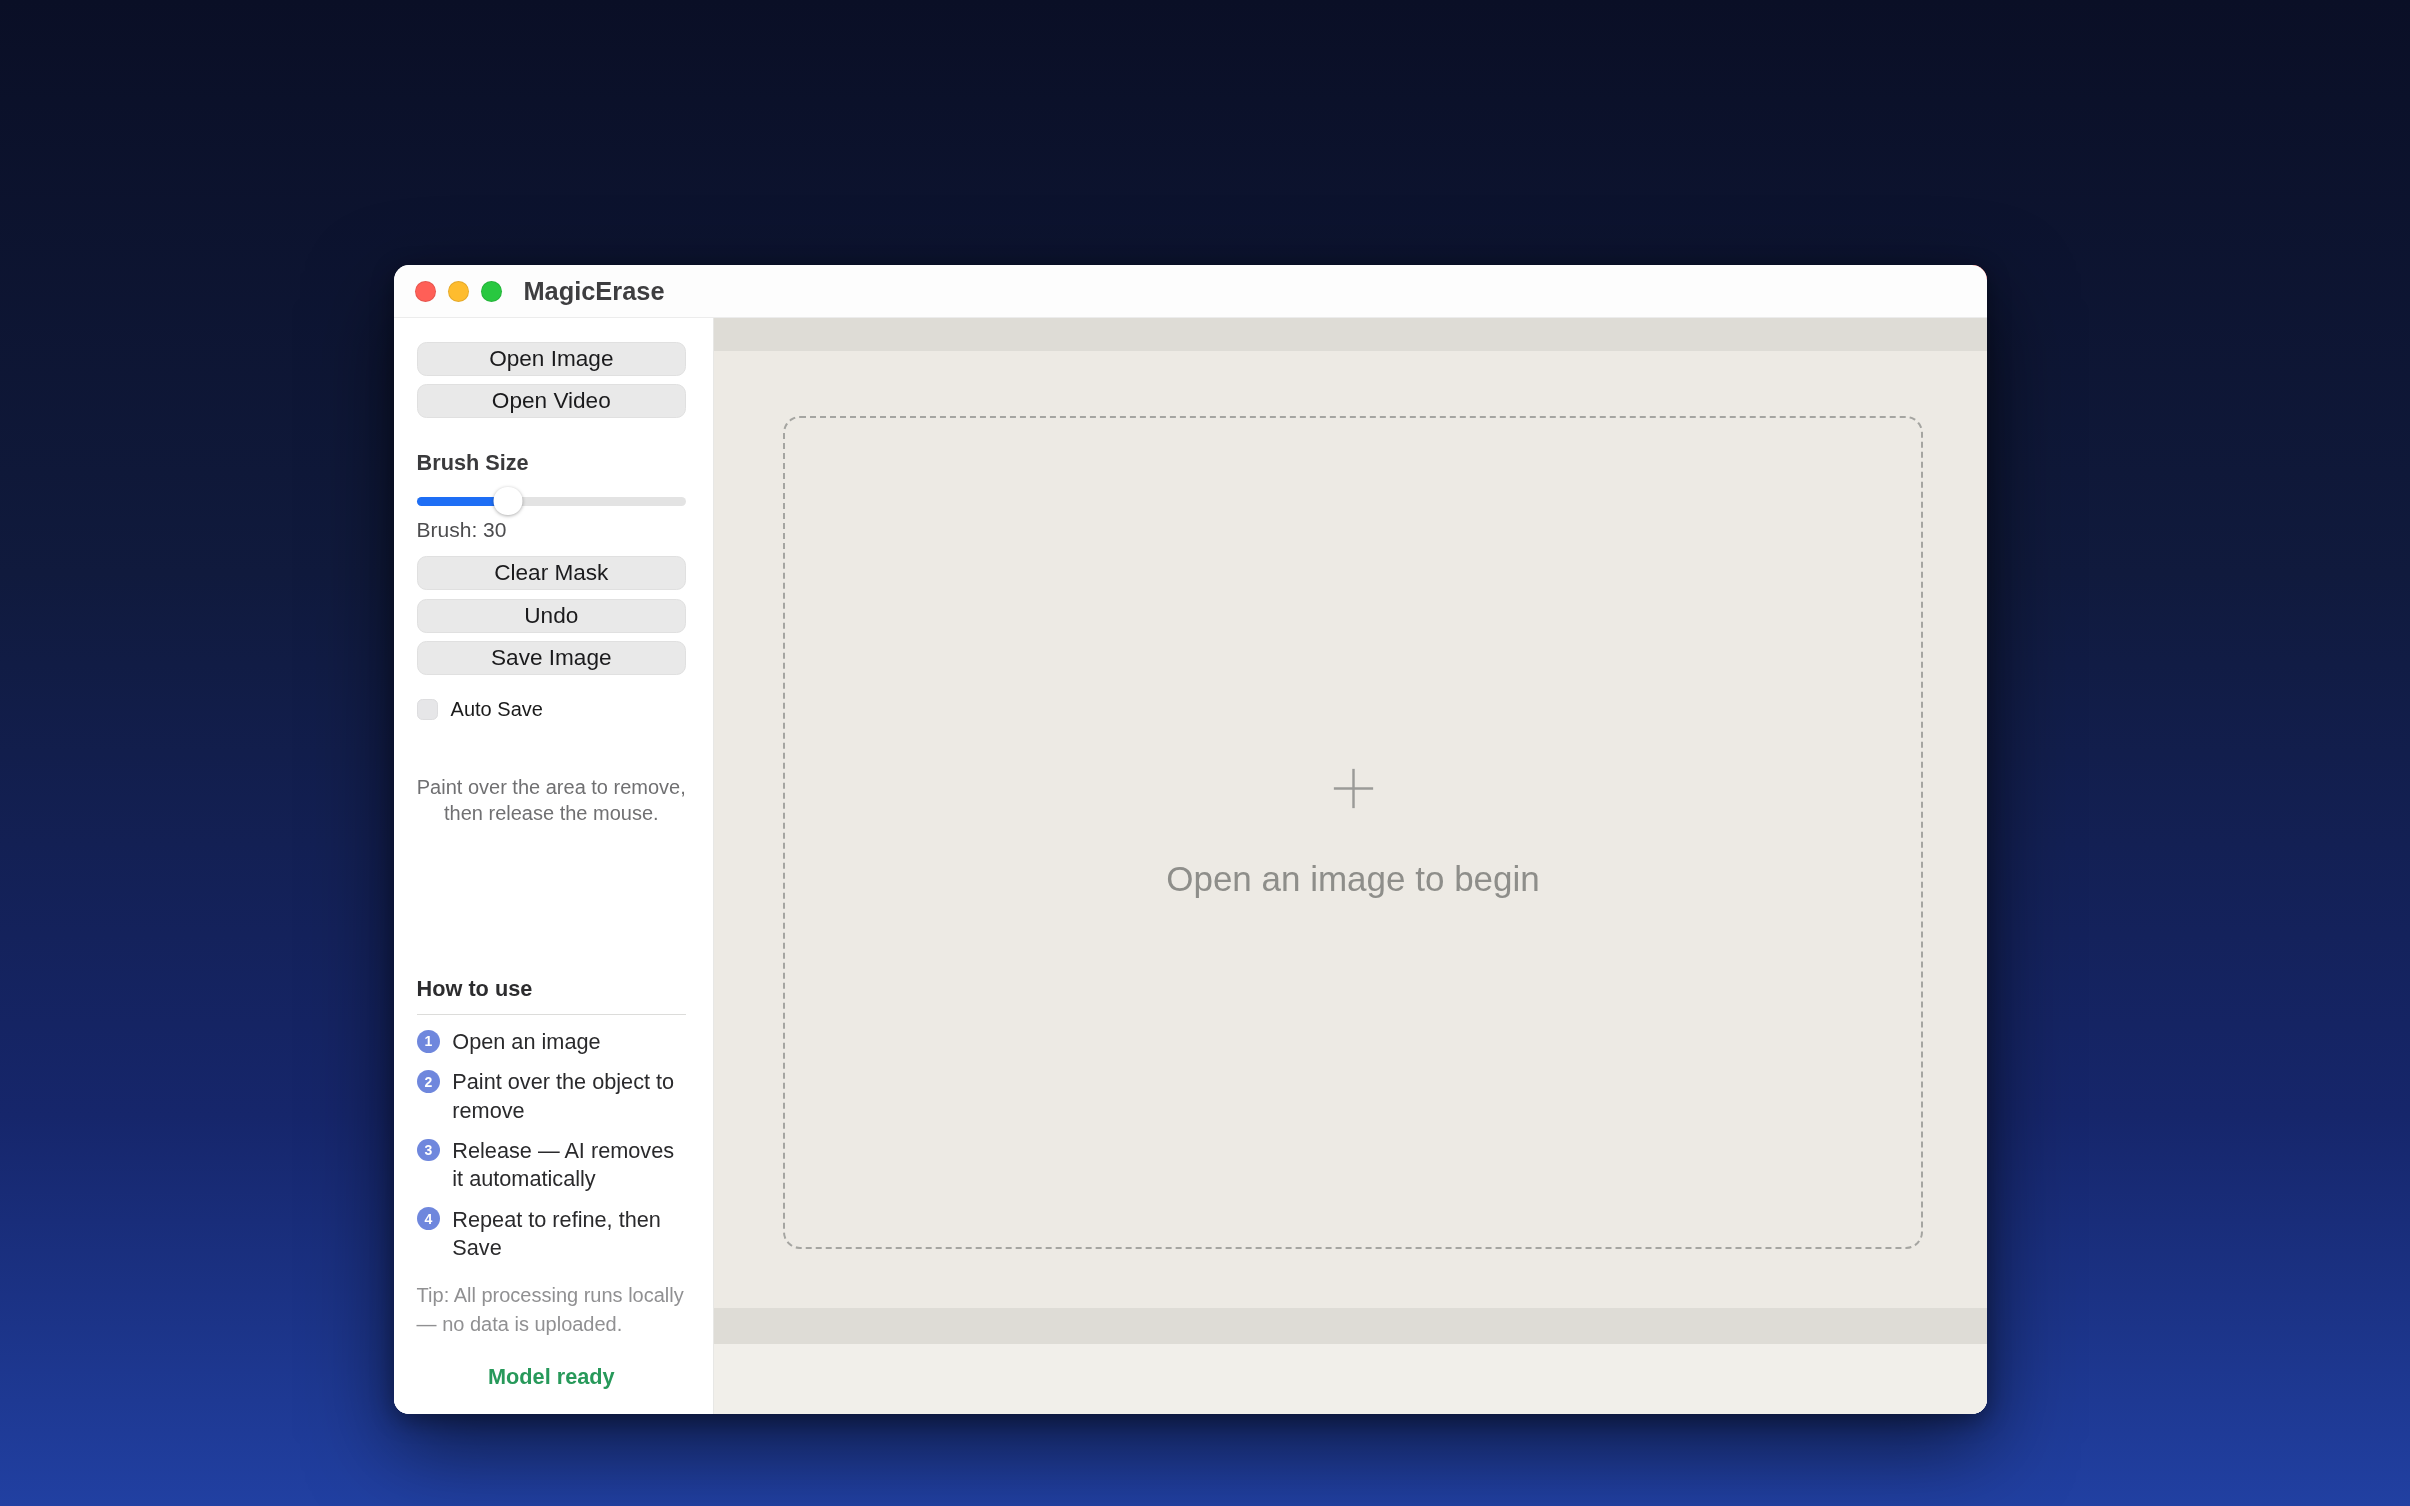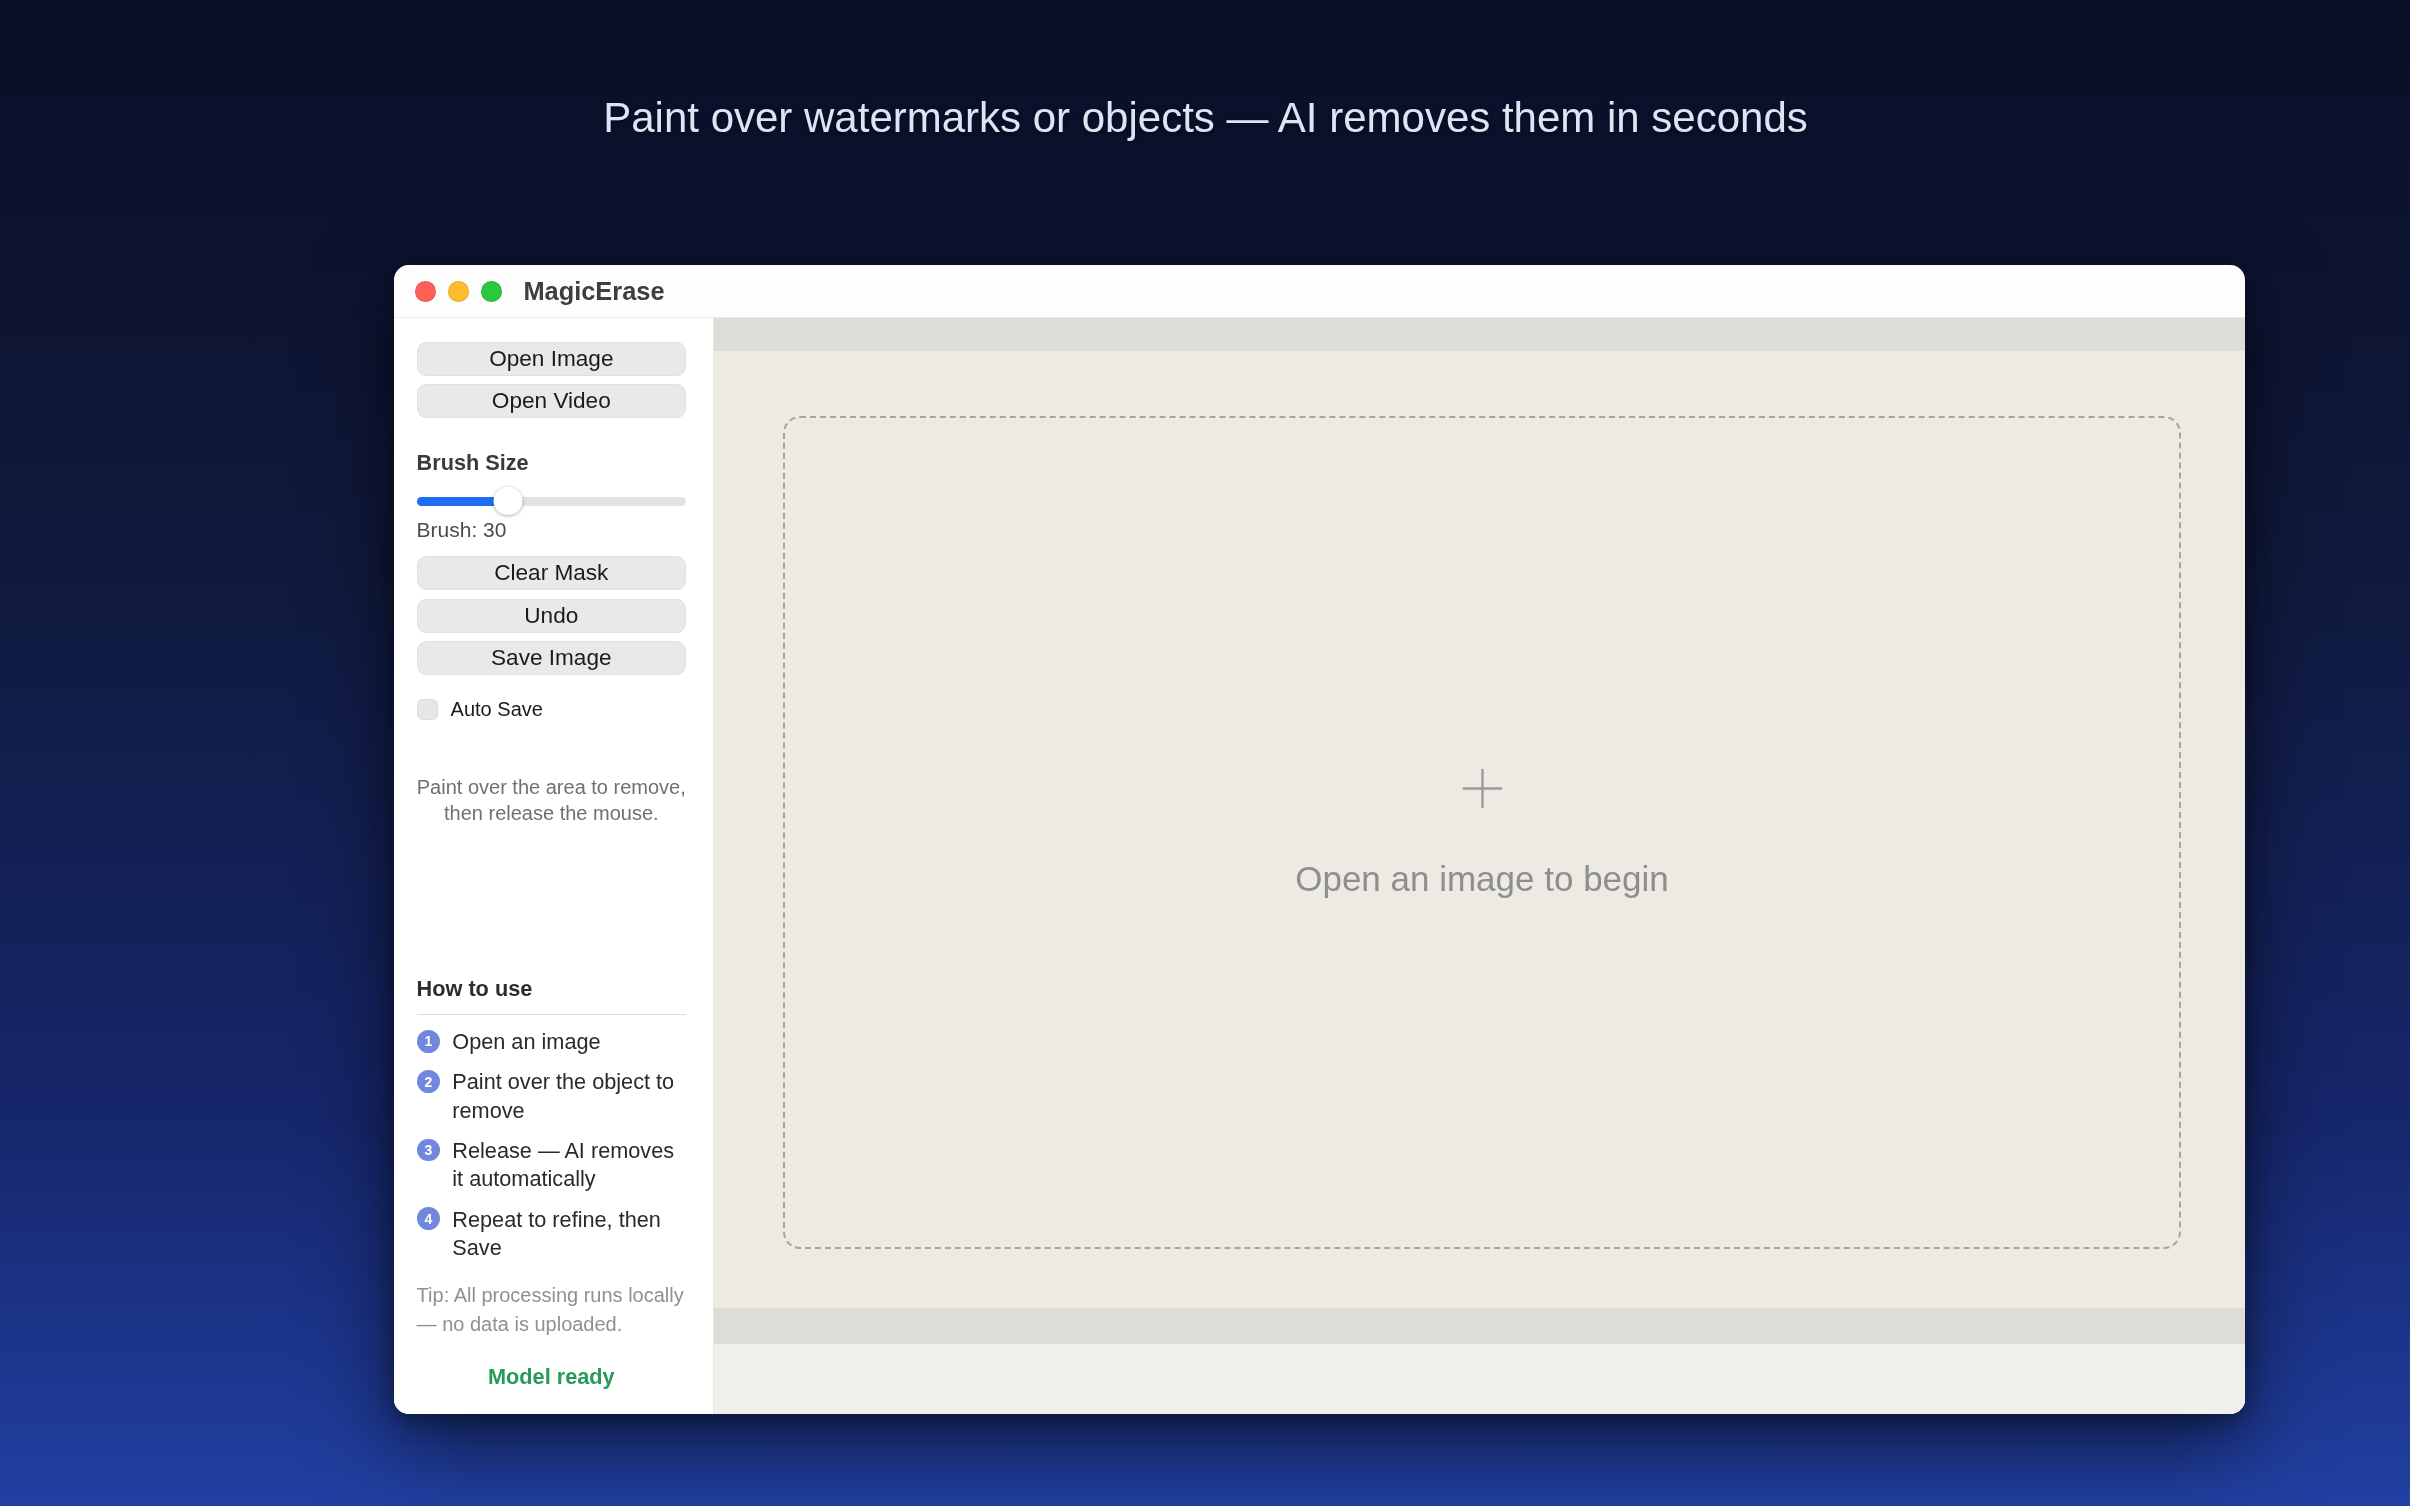--- a/index.html
+++ b/index.html
@@ -19,21 +19,21 @@
   .hero{position:absolute;top:81px;left:0;width:2411px;text-align:center;color:#ffffff;}
   .hero h1{
     font-size:87px;font-weight:500;letter-spacing:-0.9px;line-height:1.05;
     text-shadow:0 2.8px 7.5px rgba(0,0,0,0.55);
   }
   .hero p{
     margin-top:13px;font-size:42px;font-weight:400;color:#dce4f6;
     text-shadow:0 1.9px 5.6px rgba(0,0,0,0.5);
   }
   .window{
-    position:absolute;left:394px;top:265px;width:1851px;height:1149px;
+    position:absolute;left:394px;top:265px;width:1593px;height:1149px;
     background:#ffffff;border-radius:15px;overflow:hidden;
     box-shadow:0 32px 85px rgba(0,0,0,0.55), 0 5.6px 22.6px rgba(0,0,0,0.35);
     display:flex;flex-direction:column;
   }
   .corner-artifact{
     position:absolute;top:0;right:0;width:17px;height:17px;
     background:#e0443c;z-index:0;
   }
   .titlebar{
     position:relative;z-index:1;height:53px;background:#fdfdfd;
@@ -97,21 +97,20 @@
   }
   .plus-icon{width:43px;height:43px;}
   .placeholder{font-size:35px;color:#8e8e8a;margin-top:28px;}
 </style>
 </head>
 <body>
 
 <div class="page">
 
   <div class="hero">
-    <p>Paint over watermarks or objects — AI removes them in seconds</p>
   </div>
 
   <div class="window">
     <div class="corner-artifact"></div>
 
     <div class="titlebar">
       <div class="lights">
         <span class="light red"></span>
         <span class="light yellow"></span>
         <span class="light green"></span>

